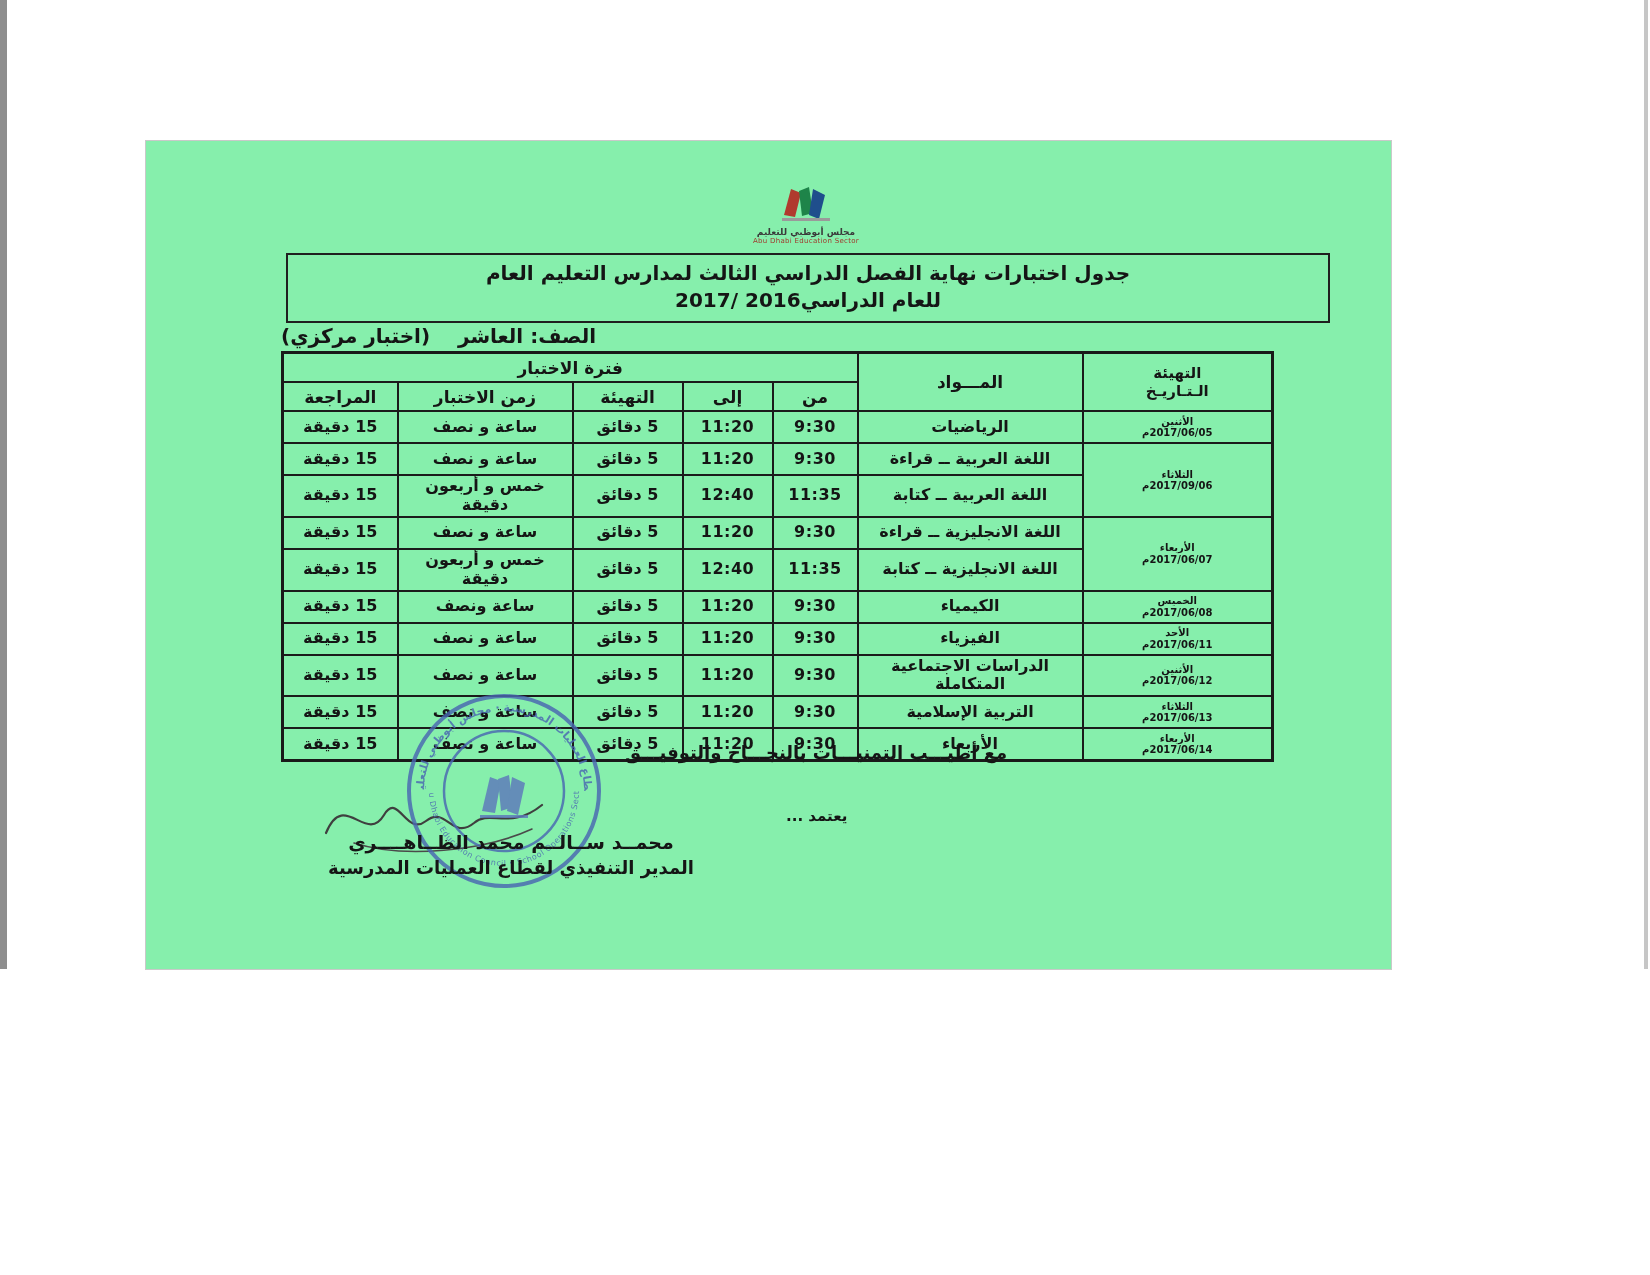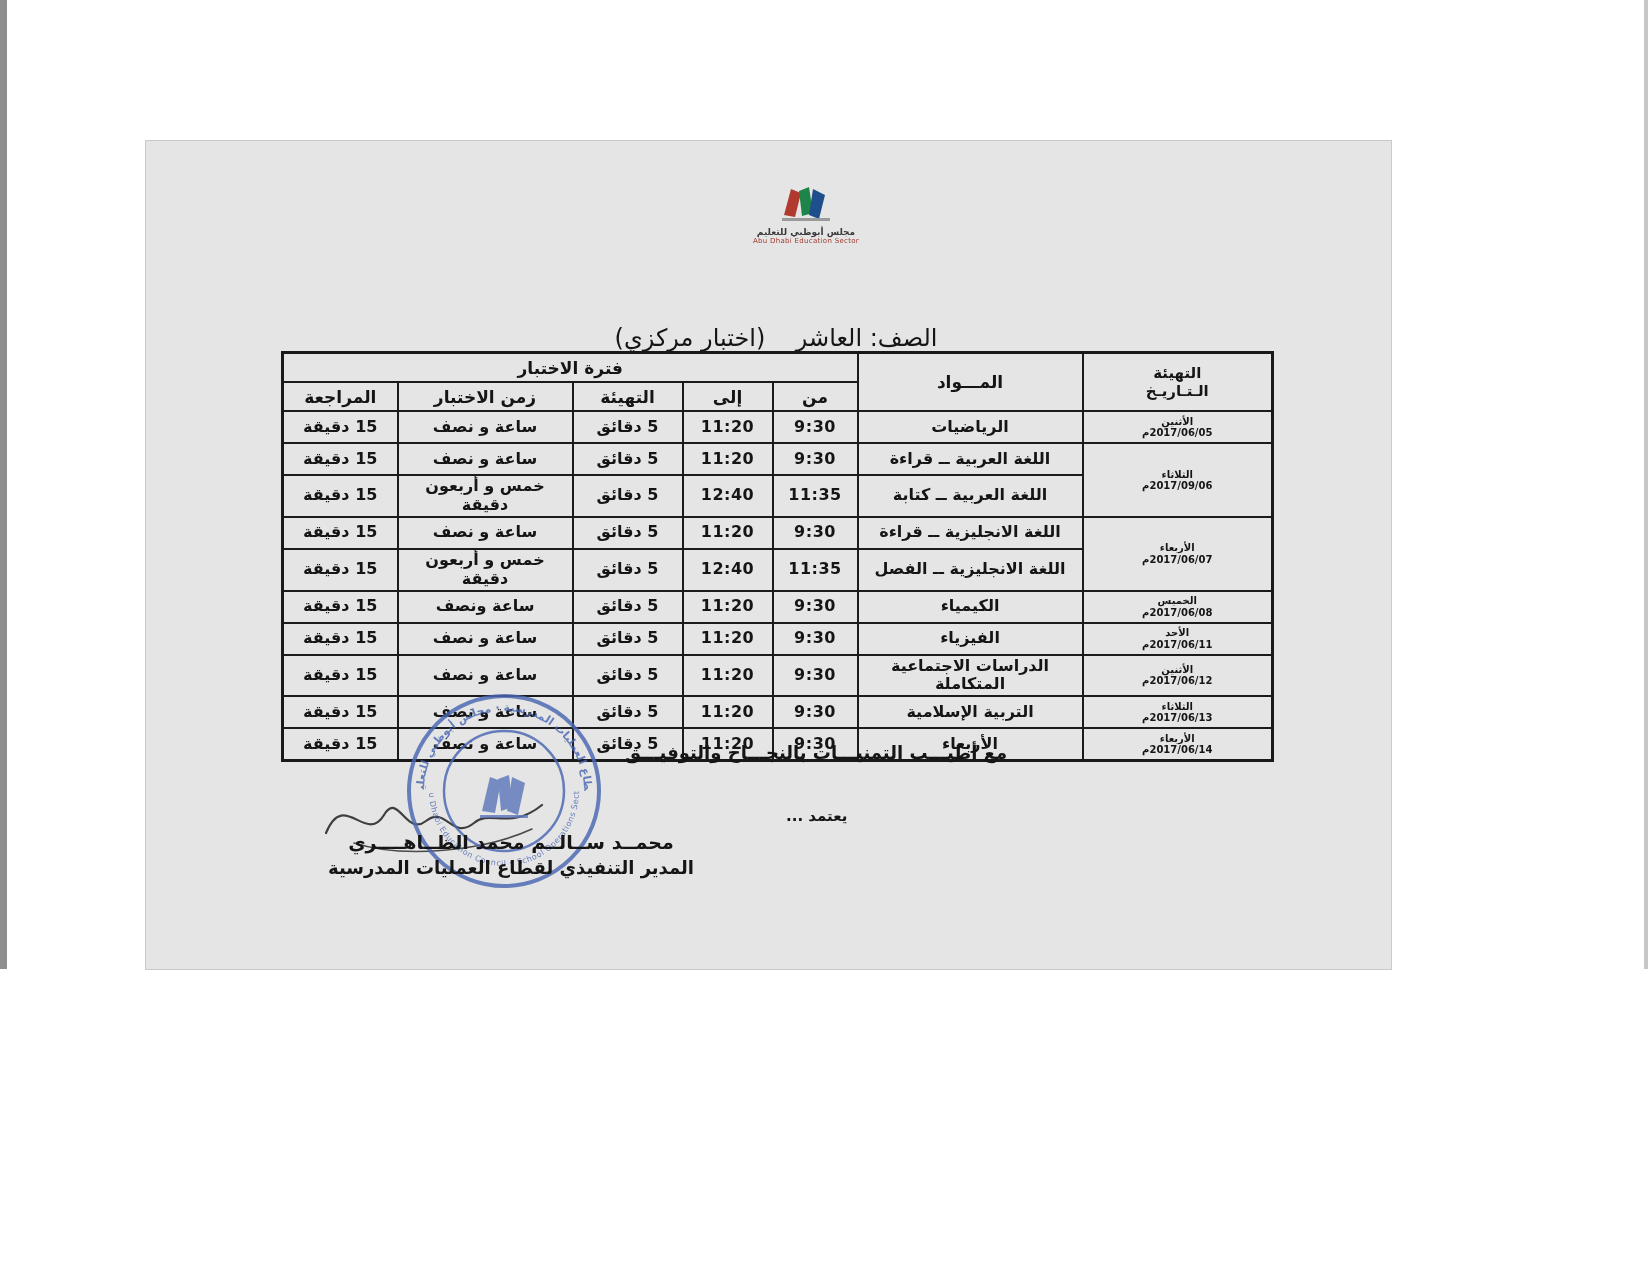--- a/index.html
+++ b/index.html
@@ -9,42 +9,42 @@
     font-family: "DejaVu Sans", "Liberation Sans", sans-serif;
     color: #151515;
     overflow: hidden;
   }
   .scan-edge-left  { position:absolute; left:0; top:0; width:7px; height:969px; background:#8e8e8e; }
   .scan-edge-right { position:absolute; left:1644px; top:0; width:4px; height:969px; background:#c6c6c6; }
 
   .page {
     position: absolute; left: 145px; top: 140px;
     width: 1245px; height: 828px;
-    background: #e5e5e5;
+    background: #86efac;
     border: 1px solid #c9c9c9;
   }
 
   
   .logo-block { position:absolute; left:565px; top:40px; width:190px; text-align:center; }
   .logo-svg { display:block; margin:0 auto 2px auto; }
   .logo-caption-ar { font-size:9px; font-weight:bold; color:#3a3a3a; direction:rtl; }
   .logo-caption-en { font-size:7px; color:#a03b2e; letter-spacing:0.3px; }
 
   
   .title-box {
     position:absolute; left:140px; top:112px; width:1020px;
     border:2px solid #1f1f1f;
     text-align:center; font-weight:bold; font-size:20px; line-height:27px;
     padding:5px 10px 7px 10px;
     direction:rtl;
   }
 
   .subtitle {
     position:absolute; left:135px; top:183px; width:990px;
-    text-align:center; font-weight:normal; font-size:24px;
+    text-align:left; font-weight:bold; font-size:20px;
     direction:rtl; white-space:pre;
   }
 
   
   .schedule {
     position:absolute; left:135px; top:210px; width:990px;
     border-collapse:collapse; table-layout:fixed;
     direction:rtl;
     border:3px solid #191919;
   }
@@ -88,20 +88,24 @@
     <svg class="logo-svg" width="64" height="44" viewBox="0 0 64 44">
       <path d="M10,34 L17,8 L27,12 L21,36 Z" fill="#b03a2e"></path>
       <path d="M25,10 L35,6 L39,32 L28,35 Z" fill="#1e8449"></path>
       <path d="M39,8 L51,14 L45,38 L35,34 Z" fill="#1f4e8c"></path>
       <rect x="8" y="37" width="48" height="3" fill="#9a9a9a"></rect>
     </svg>
     <div class="logo-caption-ar">مجلس أبوظبي للتعليم</div>
     <div class="logo-caption-en">Abu Dhabi Education Sector</div>
   </div>
 
+  <div class="title-box">
+    <div>جدول اختبارات نهاية الفصل الدراسي الثالث لمدارس التعليم العام</div>
+    <div>للعام الدراسي2016 /2017</div>
+  </div>
 
   <div class="subtitle">الصف: العاشر    (اختبار مركزي)</div>
 
   <table class="schedule">
     <colgroup>
       <col style="width:190px">
         <col style="width:225px">
         <col style="width:85px">
       <col style="width:90px">
         <col style="width:110px">
@@ -164,21 +168,21 @@
           <div class="day-date">2017/06/07م</div>
         </td>
         <td>اللغة الانجليزية ــ قراءة</td>
         <td class="c-time">9:30</td>
         <td class="c-time">11:20</td>
         <td>5 دقائق</td>
         <td>ساعة و نصف</td>
         <td>15 دقيقة</td>
       </tr>
       <tr>
-        <td>اللغة الانجليزية ــ الفصل</td>
+        <td>اللغة الانجليزية ــ كتابة</td>
         <td class="c-time">11:35</td>
         <td class="c-time">12:40</td>
         <td>5 دقائق</td>
         <td>خمس و أربعون دقيقة</td>
         <td>15 دقيقة</td>
       </tr>
       <tr>
         <td class="c-day">
           <div class="day-name">الخميس</div>
           <div class="day-date">2017/06/08م</div>

